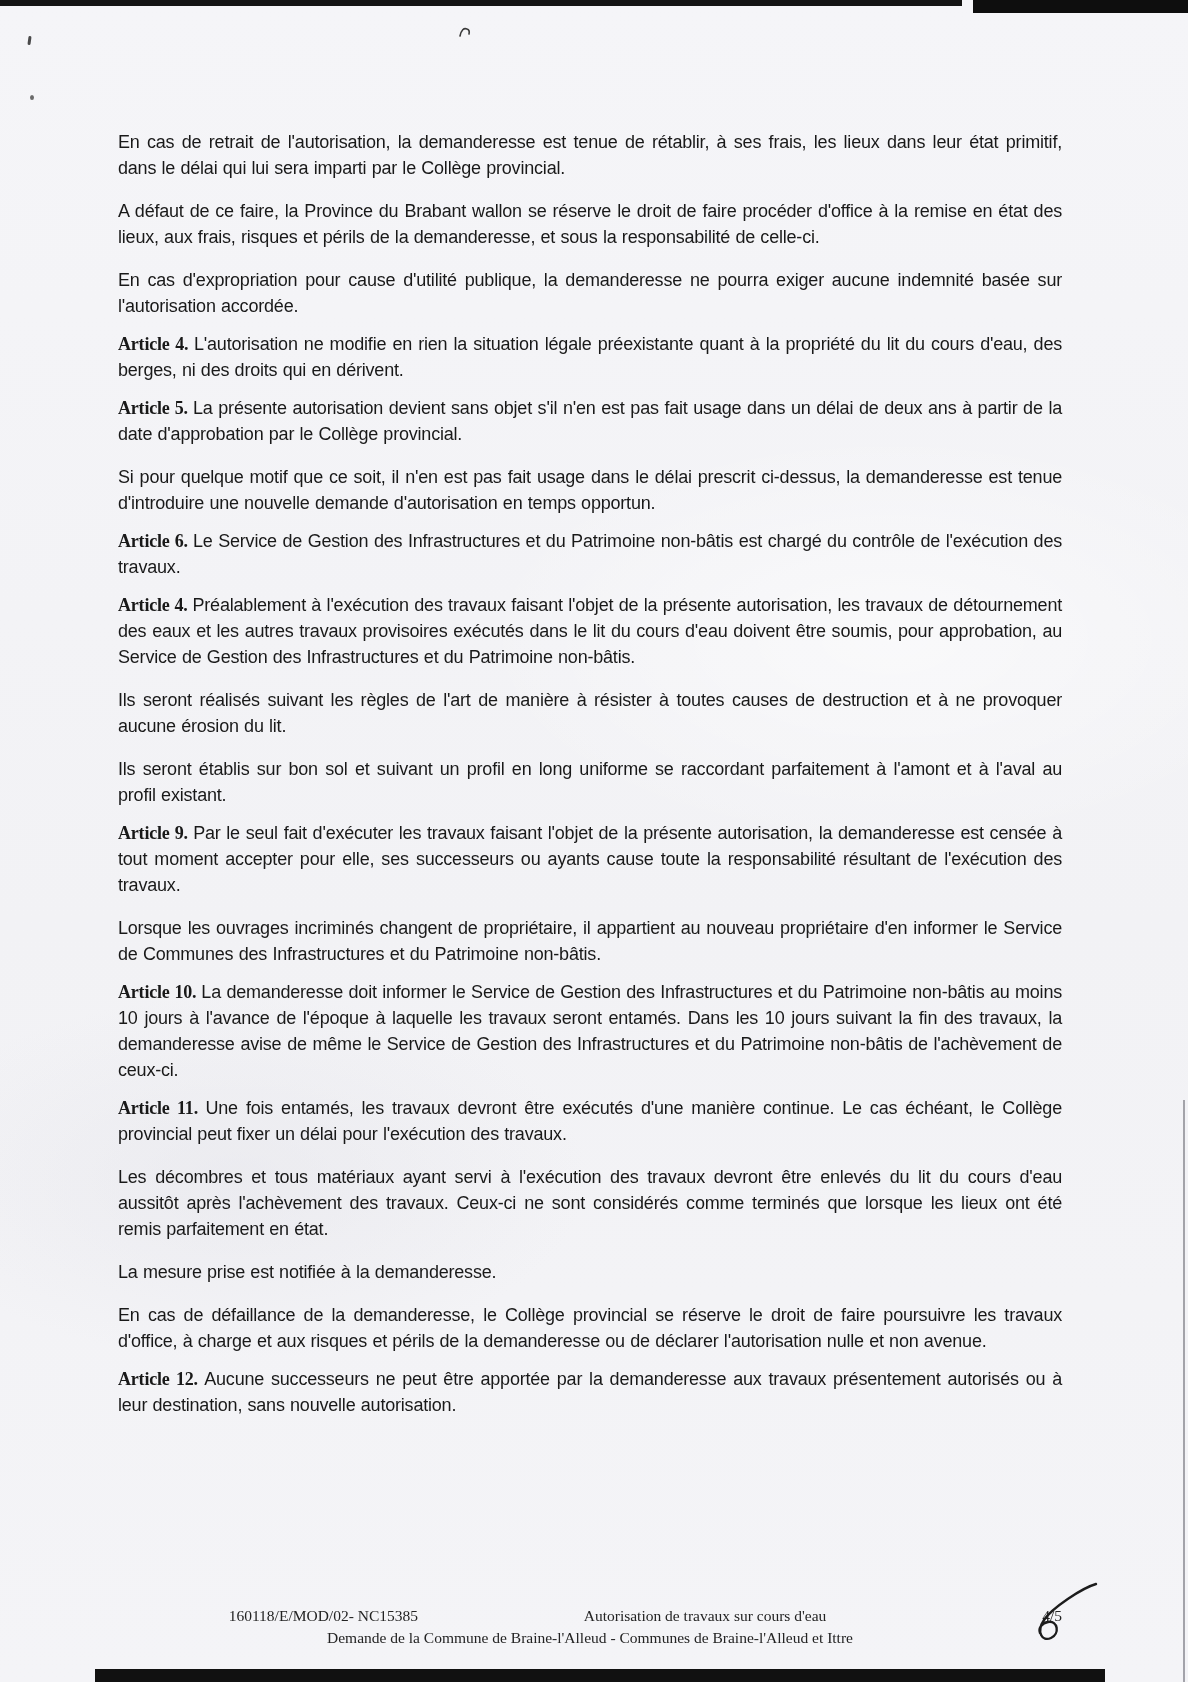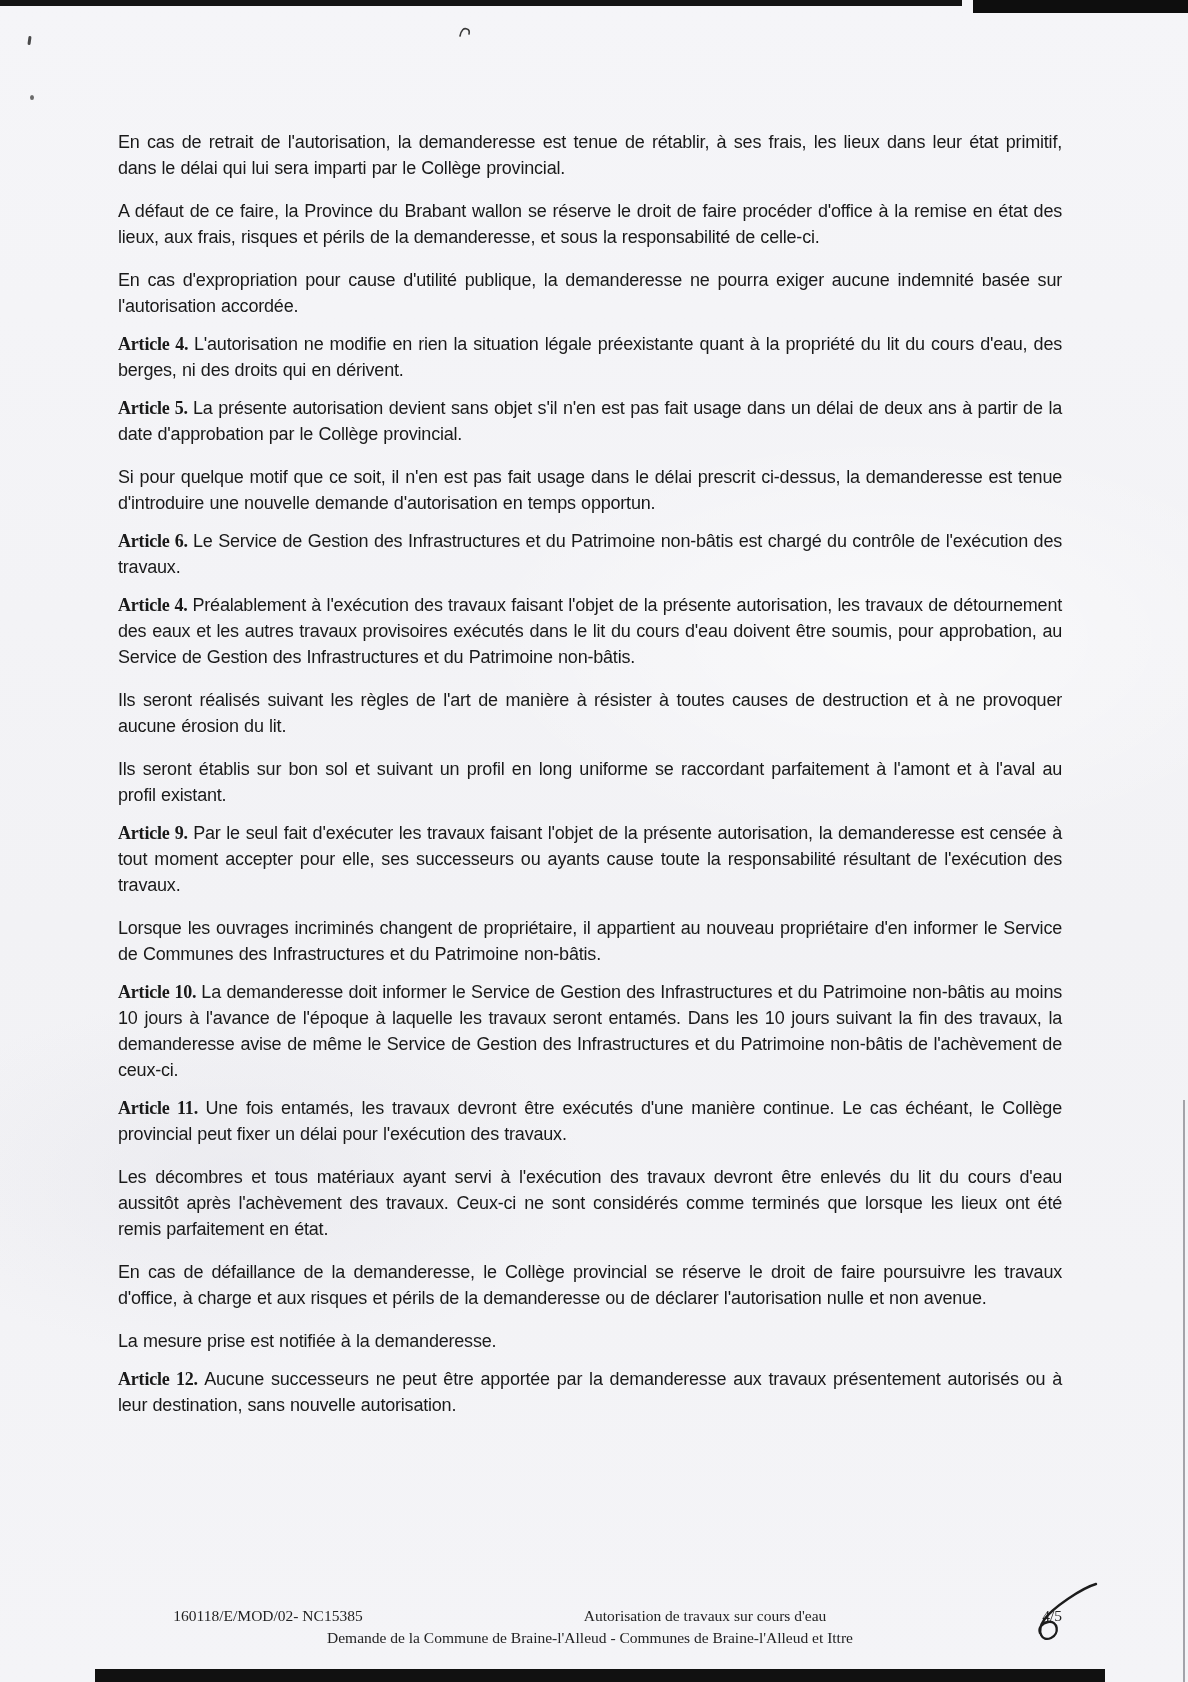--- a/index.html
+++ b/index.html
@@ -35,21 +35,21 @@
     left: 118px; top: 1578px;
     width: 944px;
     font-family: "Liberation Serif", "DejaVu Serif", serif;
     font-size: 15.5px;
     color: #232323;
   }
   .footer-row {
     display: flex;
     align-items: baseline;
   }
-  .footer-code { flex: 0 0 300px; text-align: center; }
+  .footer-code { flex: 0 0 300px; text-align: right; }
   .footer-title { flex: 1 1 auto; text-align: center; }
   .footer-page { flex: 0 0 70px; text-align: right; margin-top: 29px; }
   .footer-subtitle { text-align: center; margin-top: 4px; }
   
   .edge-top-thin {
     position: absolute; left: 0; top: 0;
     width: 962px; height: 6px; background: #141414;
   }
   .edge-top-right {
     position: absolute; left: 973px; top: 0;
@@ -99,22 +99,22 @@
   <p><strong></strong><span>Si pour quelque motif que ce soit, il n'en est pas fait usage dans le délai prescrit ci-dessus, la demanderesse est tenue d'introduire une nouvelle demande d'autorisation en temps opportun.</span></p>
   <p class="article"><strong>Article 6. </strong><span>Le Service de Gestion des Infrastructures et du Patrimoine non-bâtis est chargé du contrôle de l'exécution des travaux.</span></p>
   <p class="article"><strong>Article 4. </strong><span>Préalablement à l'exécution des travaux faisant l'objet de la présente autorisation, les travaux de détournement des eaux et les autres travaux provisoires exécutés dans le lit du cours d'eau doivent être soumis, pour approbation, au Service de Gestion des Infrastructures et du Patrimoine non-bâtis.</span></p>
   <p><strong></strong><span>Ils seront réalisés suivant les règles de l'art de manière à résister à toutes causes de destruction et à ne provoquer aucune érosion du lit.</span></p>
   <p><strong></strong><span>Ils seront établis sur bon sol et suivant un profil en long uniforme se raccordant parfaitement à l'amont et à l'aval au profil existant.</span></p>
   <p class="article"><strong>Article 9. </strong><span>Par le seul fait d'exécuter les travaux faisant l'objet de la présente autorisation, la demanderesse est censée à tout moment accepter pour elle, ses successeurs ou ayants cause toute la responsabilité résultant de l'exécution des travaux.</span></p>
   <p><strong></strong><span>Lorsque les ouvrages incriminés changent de propriétaire, il appartient au nouveau propriétaire d'en informer le Service de Communes des Infrastructures et du Patrimoine non-bâtis.</span></p>
   <p class="article"><strong>Article 10. </strong><span>La demanderesse doit informer le Service de Gestion des Infrastructures et du Patrimoine non-bâtis au moins 10 jours à l'avance de l'époque à laquelle les travaux seront entamés. Dans les 10 jours suivant la fin des travaux, la demanderesse avise de même le Service de Gestion des Infrastructures et du Patrimoine non-bâtis de l'achèvement de ceux-ci.</span></p>
   <p class="article"><strong>Article 11. </strong><span>Une fois entamés, les travaux devront être exécutés d'une manière continue. Le cas échéant, le Collège provincial peut fixer un délai pour l'exécution des travaux.</span></p>
   <p><strong></strong><span>Les décombres et tous matériaux ayant servi à l'exécution des travaux devront être enlevés du lit du cours d'eau aussitôt après l'achèvement des travaux. Ceux-ci ne sont considérés comme terminés que lorsque les lieux ont été remis parfaitement en état.</span></p>
+  <p><strong></strong><span>La mesure prise est notifiée à la demanderesse.</span></p>
   <p><strong></strong><span>En cas de défaillance de la demanderesse, le Collège provincial se réserve le droit de faire poursuivre les travaux d'office, à charge et aux risques et périls de la demanderesse ou de déclarer l'autorisation nulle et non avenue.</span></p>
-  <p><strong></strong><span>La mesure prise est notifiée à la demanderesse.</span></p>
   <p class="article"><strong>Article 12. </strong><span>Aucune successeurs ne peut être apportée par la demanderesse aux travaux présentement autorisés ou à leur destination, sans nouvelle autorisation.</span></p>
 </div>
 
 <div class="footer">
   <div class="footer-row">
     <span class="footer-code">160118/E/MOD/02- NC15385</span>
     <span class="footer-title">Autorisation de travaux sur cours d'eau</span>
     <span class="footer-page">4/5</span>
   </div>
   <div class="footer-subtitle">Demande de la Commune de Braine-l'Alleud - Communes de Braine-l'Alleud et Ittre</div>

